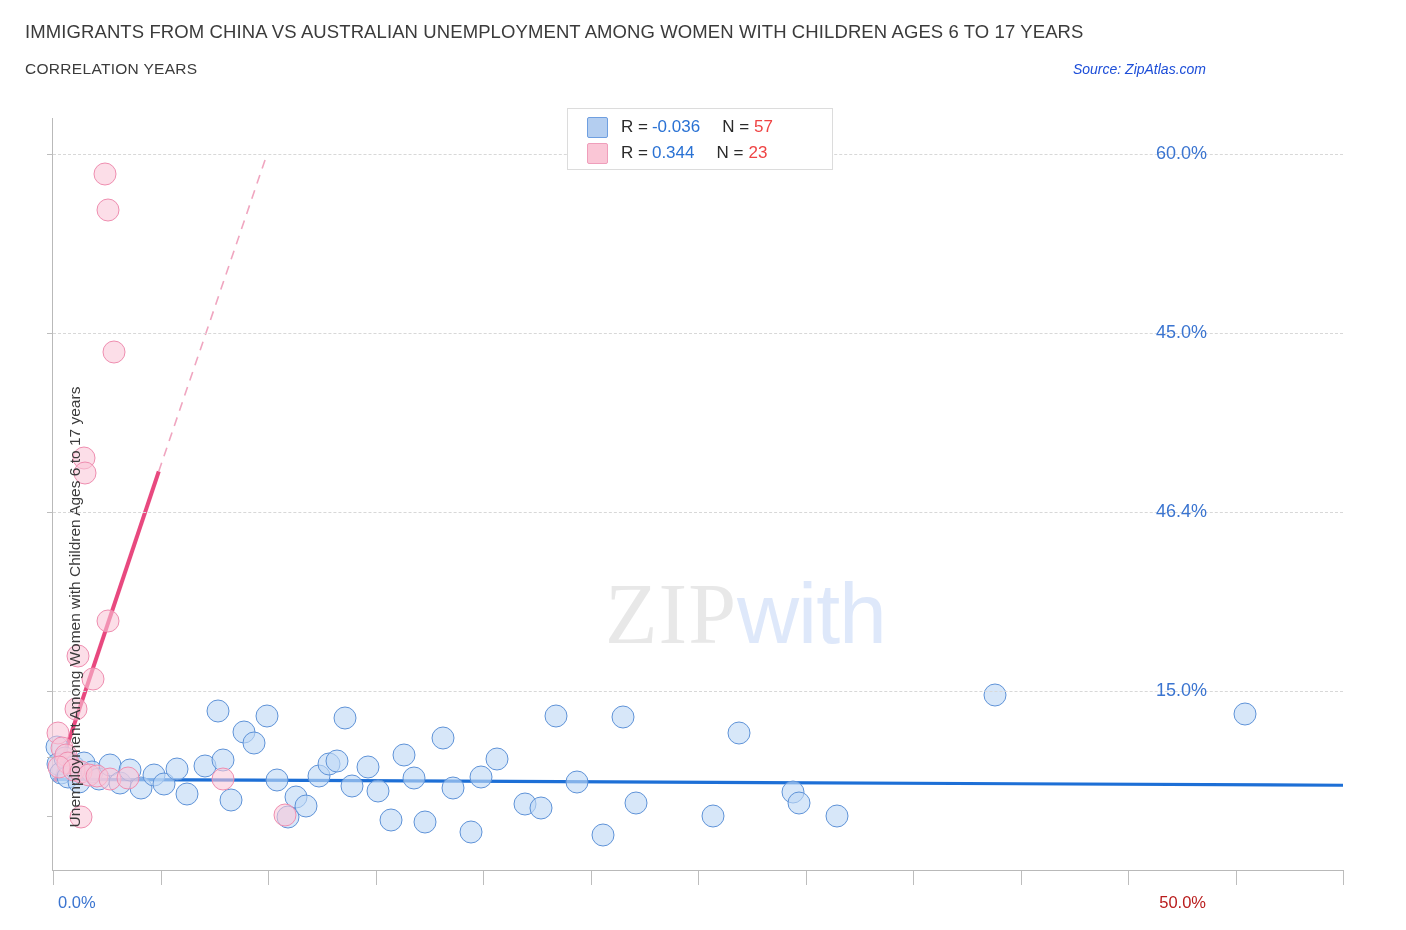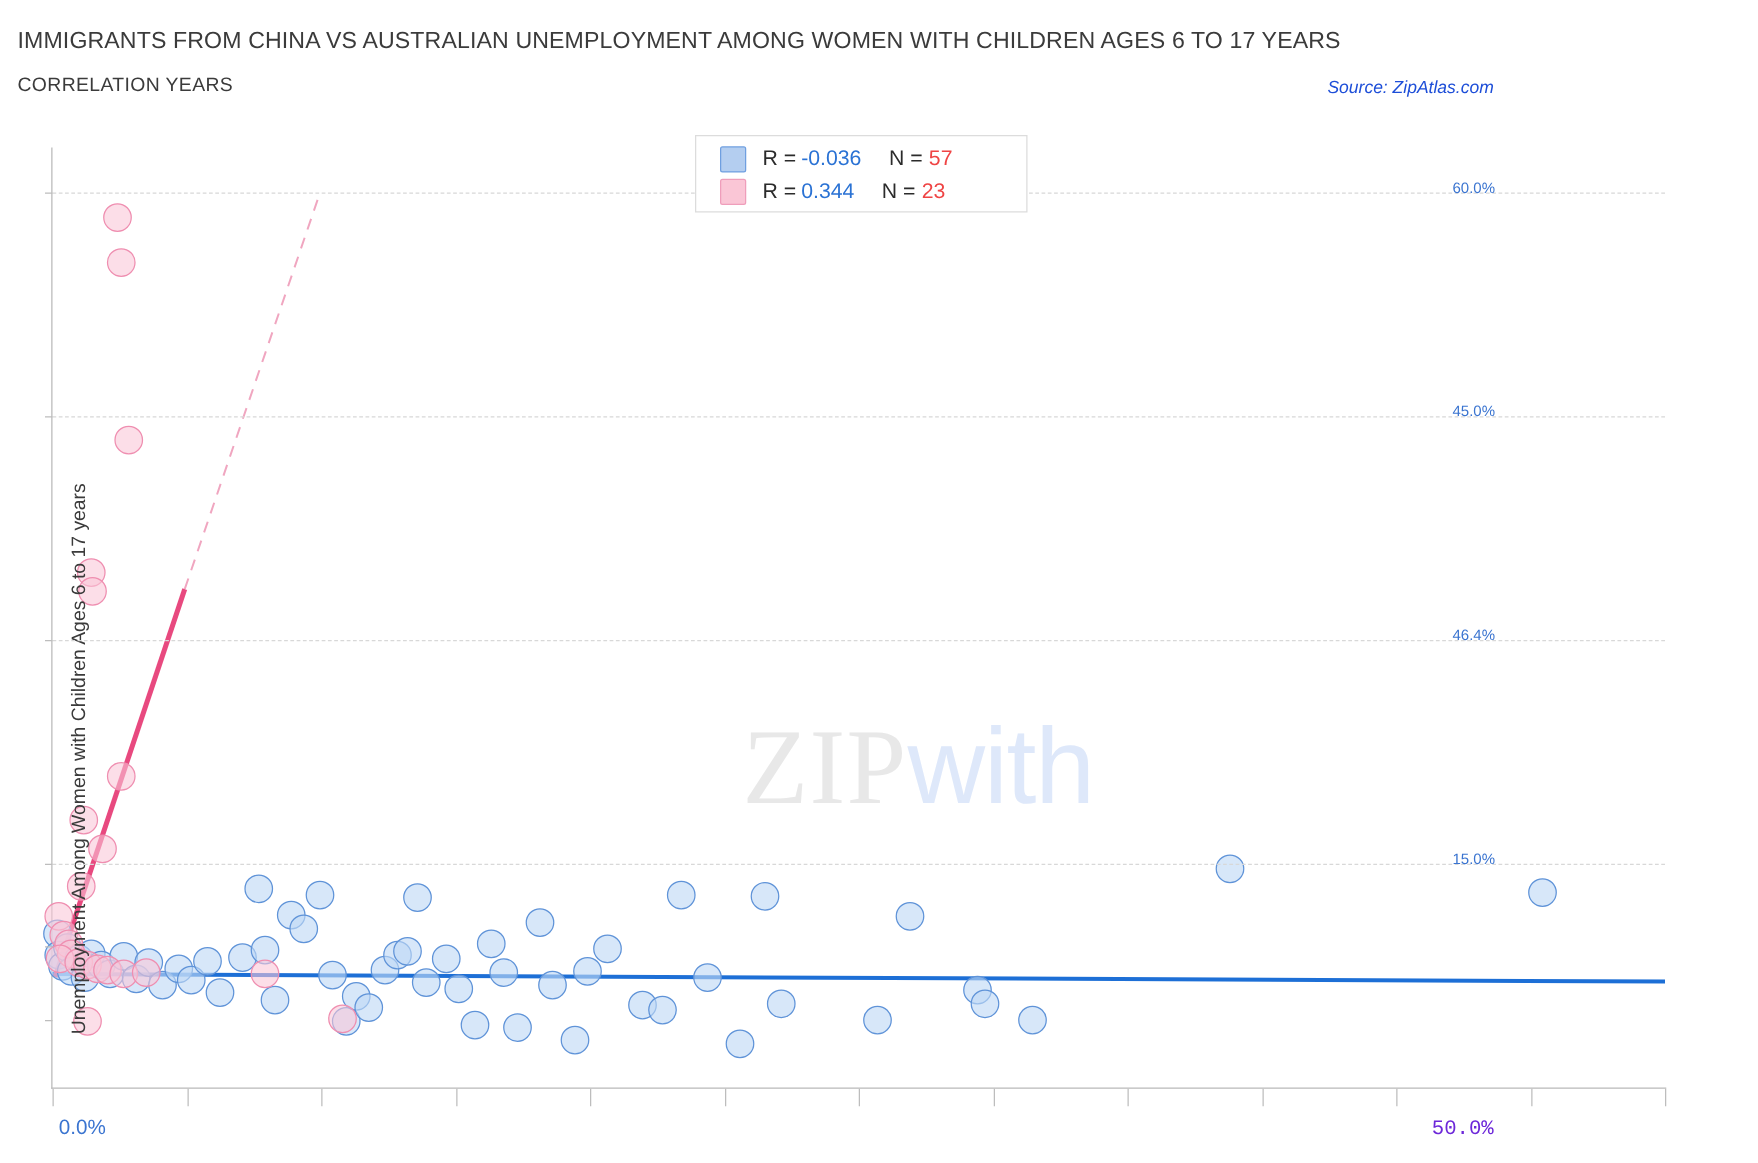--- a/index.html
+++ b/index.html
@@ -12,20 +12,21 @@
     height: 930px;
     font-family: "Liberation Sans", sans-serif;
     color: #3c3c3c;
     overflow: hidden;
     position: relative;
   }
   #root {
     position: relative;
     width: 1208px;
     height: 930px;
+    margin-left: 11px;
   }
   
   .title-main {
     position: absolute;
     left: 14px;
     top: 21px;
     font-size: 18.5px;
     letter-spacing: 0.1px;
     color: #3b3b3b;
     white-space: nowrap;
@@ -90,41 +91,40 @@
     position: absolute;
     left: 36px;
     width: 6px;
     height: 1px;
     background: #bdbdbd;
   }
   
   .ylabel-right {
     position: absolute;
     right: 12px;
-    font-size: 12px;
+    font-size: 18px;
     color: #3a74d0;
     text-align: right;
     white-space: nowrap;
   }
   .xlabel-left {
     position: absolute;
     left: 47px;
     top: 893px;
     font-size: 16.5px;
     color: #3a74d0;
     white-space: nowrap;
   }
   .xlabel-right {
     position: absolute;
     right: 13px;
     top: 893px;
     font-size: 16.5px;
-    color: #6d28d9;
-    white-space: nowrap;
-    font-family: Liberation Mono, monospace;
+    color: #b91c1c;
+    white-space: nowrap;
   }
   .ytitle {
     position: absolute;
     left: -268px;
     top: 480px;
     width: 580px;
     transform: rotate(-90deg);
     transform-origin: center center;
     text-align: center;
     font-size: 15.5px;

